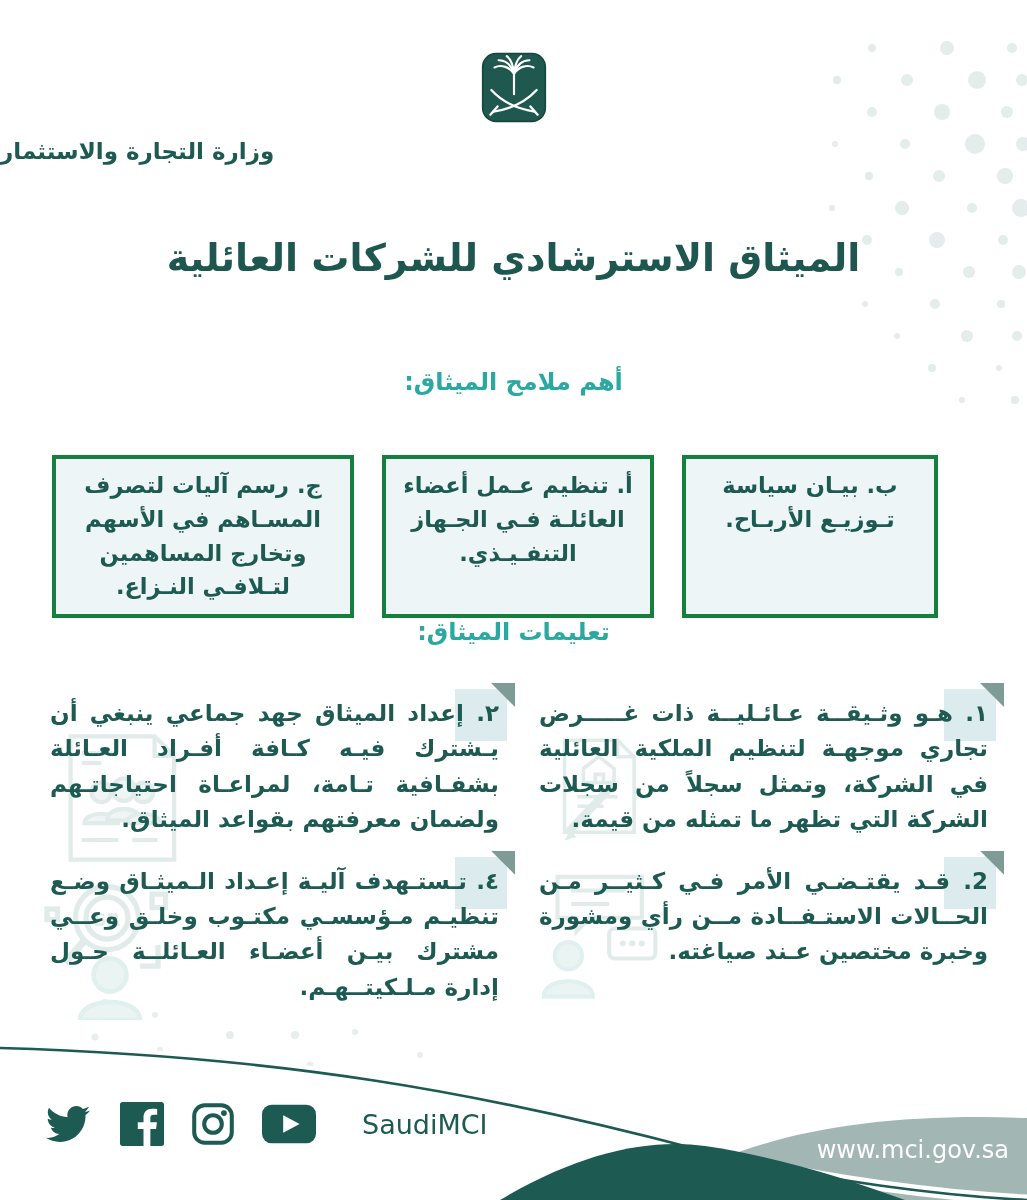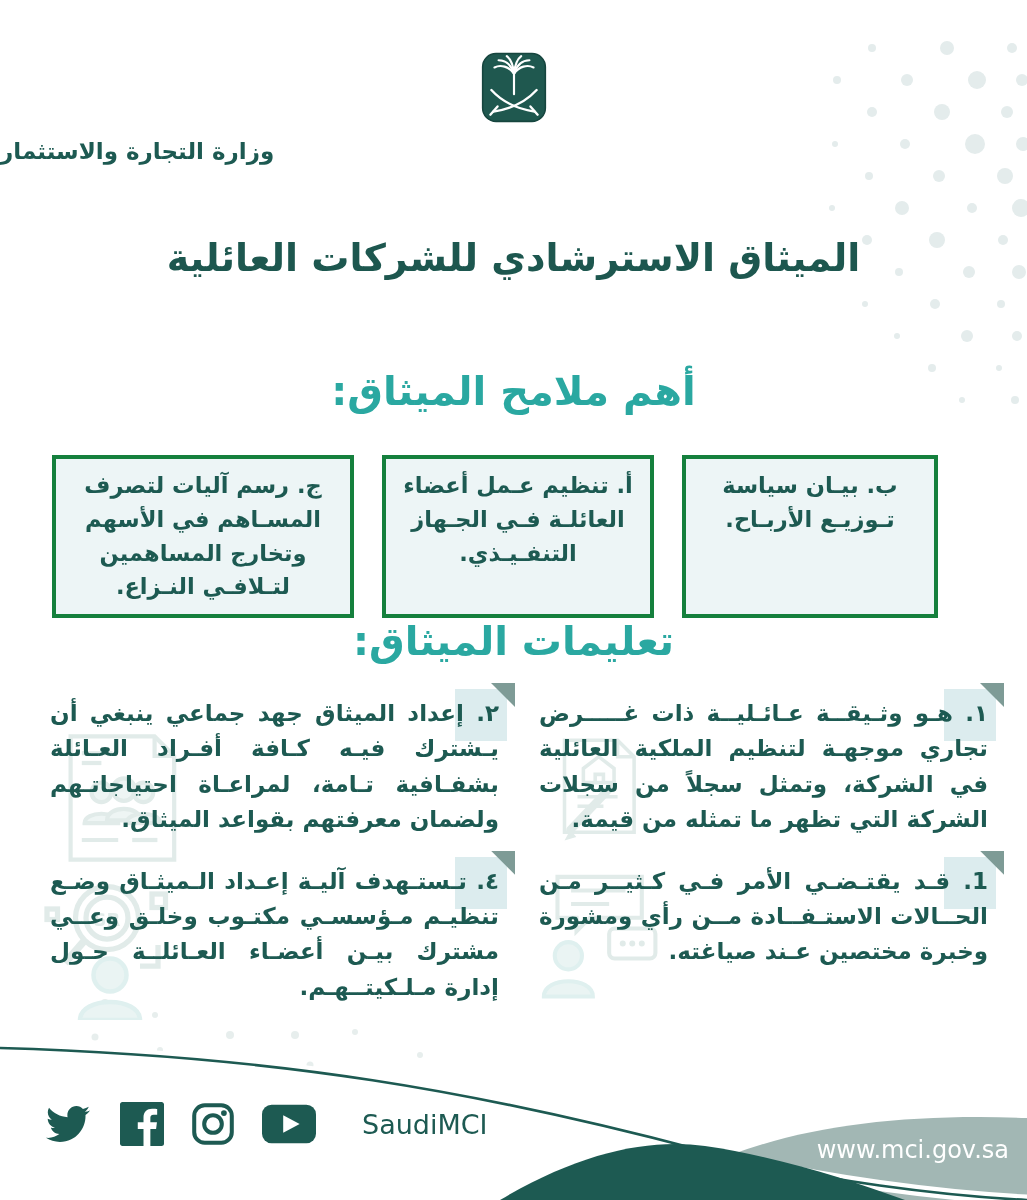--- a/index.html
+++ b/index.html
@@ -9,21 +9,21 @@
   
   .logo-wrap{top:52px;left:0;width:100%;text-align:center;}
   .ministry-ar{top:138px;left:0;width:100%;text-align:left;color:#1d5a52;
                font-size:23px;font-weight:bold;}
   .ministry-en{top:168px;left:0;width:100%;text-align:center;color:#3b4145;
                font-size:15px;font-weight:bold;direction:ltr;}
   
   .main-title{top:236px;left:0;width:100%;text-align:center;color:#1d574f;
               font-size:38px;font-weight:bold;}
   .section-heading{left:0;width:100%;text-align:center;color:#2aa8a1;
-                   font-size:40px;font-weight:bold;}
+                   font-size:24px;font-weight:bold;}
   .h-features{top:368px;}
   .h-instructions{top:618px;}
   
   .boxes{top:455px;left:52px;width:886px;display:flex;direction:rtl;gap:28px;}
   .fbox{background:#edf5f6;border:4px solid #15803d;min-height:110px;box-sizing:border-box;
         padding:10px 12px;display:flex;justify-content:center;
         color:#1d5a52;font-size:22.5px;font-weight:bold;line-height:1.5;text-align:center;}
   .fbox-a{flex:0 0 272px;}
   .fbox-b{flex:0 0 256px;}
   .fbox-c{flex:0 0 302px;}
@@ -197,21 +197,21 @@
         <g fill="#e1ebe9">
           <circle cx="66" cy="57" r="2.2"></circle>
             <circle cx="73" cy="57" r="2.2"></circle>
             <circle cx="80" cy="57" r="2.2"></circle>
         </g>
         <g stroke="#dff0ef" stroke-width="3" fill="#eaf4f3">
           <circle cx="26" cy="66" r="10"></circle>
           <path d="M8 96 c0-15 36-15 36 0 z"></path>
         </g>
       </svg>
-      <span class="txt">1. قـد يقتـضـي الأمر فـي كـثيــر مـن الحــالات الاستـفــادة مــن رأي ومشورة وخبرة مختصين عـند صياغته.</span>
+      <span class="txt">2. قـد يقتـضـي الأمر فـي كـثيــر مـن الحــالات الاستـفــادة مــن رأي ومشورة وخبرة مختصين عـند صياغته.</span>
     </div>
 
     <div class="inst-item">
       <div class="marker"></div>
       <svg class="deco" style="left:-12px;top:6px;" width="150" height="150" viewBox="0 0 100 100">
         <g stroke="#e1ebe9" stroke-width="3.5" fill="none">
           <circle cx="46" cy="32" r="21"></circle>
           <circle cx="46" cy="32" r="14"></circle>
           <path d="M31 47 L18 62" stroke-width="5"></path>
           <rect x="76" y="16" width="9" height="9"></rect>

